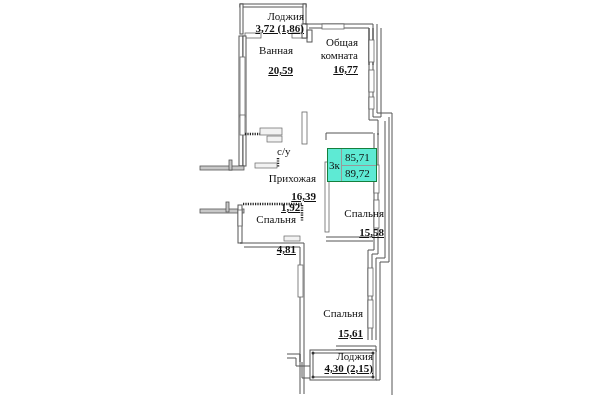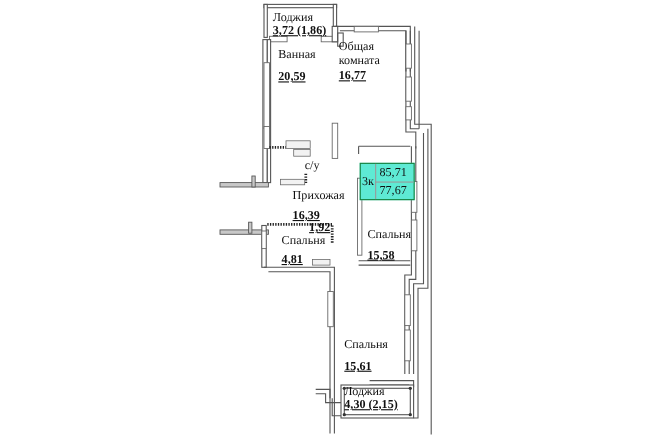--- a/index.html
+++ b/index.html
@@ -5,21 +5,21 @@
   html, body { margin:0; padding:0; background:#ffffff; }
   body { width:600px; height:400px; position:relative; overflow:hidden;
          font-family: "Liberation Serif", "DejaVu Serif", serif; color:#111; }
   svg.plan { position:absolute; left:0; top:0; width:600px; height:400px; }
   .wall { fill:#ffffff; stroke:#555; stroke-width:1; }
   .wallfill { fill:#c8c8c8; stroke:#555; stroke-width:0.8; }
   .win { fill:#ffffff; stroke:#666; stroke-width:0.8; }
   .thin { stroke:#555; stroke-width:1; fill:none; }
   .dots { stroke:#222; stroke-width:2.5; stroke-dasharray:1.2 1.2; fill:none; }
   .door { fill:#f2f2f2; stroke:#666; stroke-width:0.7; }
-  .lbl { position:absolute; font-size:11px; line-height:12px; white-space:nowrap; text-align:left; }
+  .lbl { position:absolute; font-size:11px; line-height:12px; white-space:nowrap; text-align:right; }
   .num { text-decoration:underline; text-underline-offset:1px;font-weight:bold; }
   .summary { position:absolute; left:327px; top:148px; width:48px; height:32px; border:1px solid #15803d; background:#5eead4; }
   .summary .k { position:absolute; left:1px; top:10px; font-size:11px; }
   .summary .vline { position:absolute; left:13px; top:0; width:1px; height:32px; background:#999; }
   .summary .hline { position:absolute; left:13px; top:16px; width:35px; height:1px; background:#999; }
   .summary .a { position:absolute; left:17px; top:2px; font-size:11px; }
   .summary .b { position:absolute; left:17px; top:18px; font-size:11px; }
 </style>
 </head>
 <body>
@@ -146,31 +146,31 @@
 <div class="lbl" style="left:266px; top:172px; width:50px;">
   <div>Прихожая</div>
   <div class="num" style="margin-top:6px;">16,39</div>
 </div>
 
 <div class="summary">
   <span class="k">3к</span>
   <span class="vline"></span>
   <span class="hline"></span>
   <span class="a">85,71</span>
-  <span class="b">77,67</span>
+  <span class="b">89,72</span>
 </div>
 
 <div class="lbl" style="left:334px; top:207px; width:50px;">
   <div>Спальня</div>
   <div class="num" style="margin-top:7px;">15,58</div>
 </div>
 
 <div class="lbl" style="left:256px; top:213px; width:40px;">
   <div>Спальня</div>
-  <div class="num" style="margin-top:5px;">4,81</div>
+  <div class="num" style="margin-top:18px;">4,81</div>
 </div>
 
 <div class="lbl" style="left:313px; top:307px; width:50px;">
   <div>Спальня</div>
   <div class="num" style="margin-top:8px;">15,61</div>
 </div>
 
 <div class="lbl" style="left:313px; top:350px; width:60px;">
   <div>Лоджия</div>
   <div class="num">4,30 (2,15)</div>

